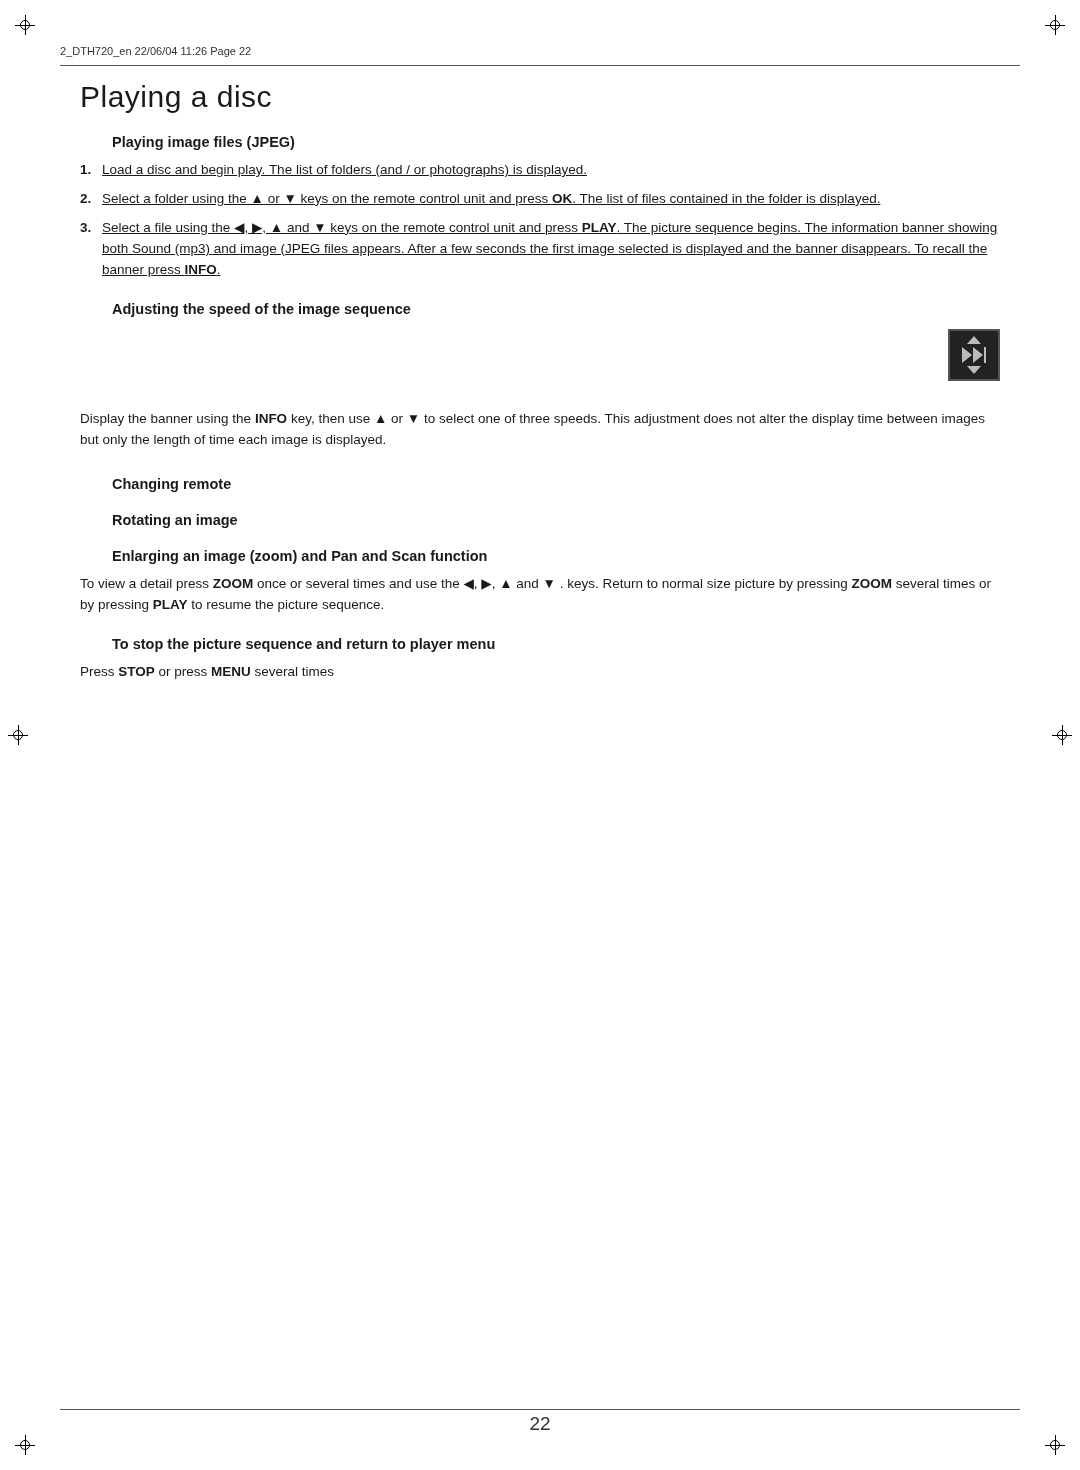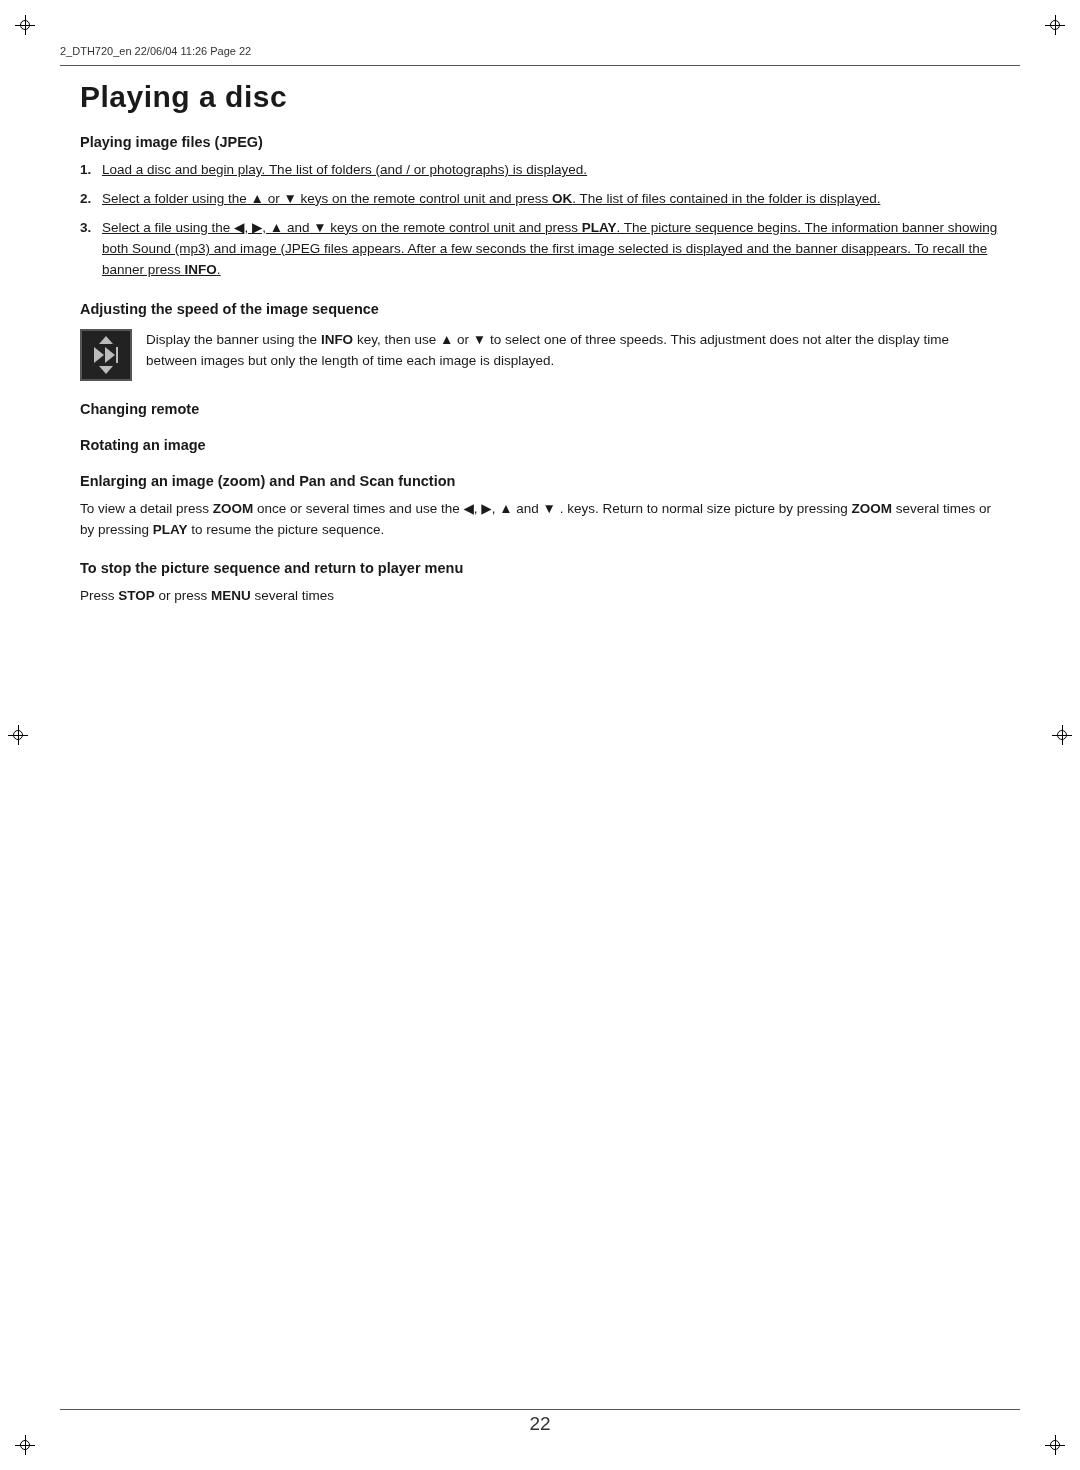--- a/index.html
+++ b/index.html
@@ -129,32 +129,33 @@
     .content {
       position: absolute;
       top: 80px;
       left: 80px;
       right: 80px;
       bottom: 80px;
     }
 
     .page-title {
       font-size: 30px;
-      font-weight: bold;
+      font-weight: normal;
       color: #1a1a1a;
       margin-bottom: 18px;
       letter-spacing: 0.5px;
     }
 
     .section-heading {
       font-size: 14.5px;
       font-weight: bold;
       color: #1a1a1a;
       margin-top: 20px;
       margin-bottom: 10px;
+      margin-left: 32px;
     }
 
     .body-text {
       font-size: 13.5px;
       line-height: 1.55;
       color: #1a1a1a;
       margin-bottom: 6px;
     }
 
     .numbered-list {
@@ -184,23 +185,24 @@
       text-decoration: underline;
     }
 
     b, strong {
       font-weight: bold;
     }
 
     
     .image-speed-section {
       display: flex;
-      align-items: center;
+      align-items: flex-end;
       margin-top: 8px;
-      gap: 14px;
+      gap: 28px;
+      flex-direction: column;
     }
 
     .speed-icon {
       width: 52px;
       height: 52px;
       border: 2px solid #555;
       background: #222;
       display: flex;
       align-items: center;
       justify-content: center;

